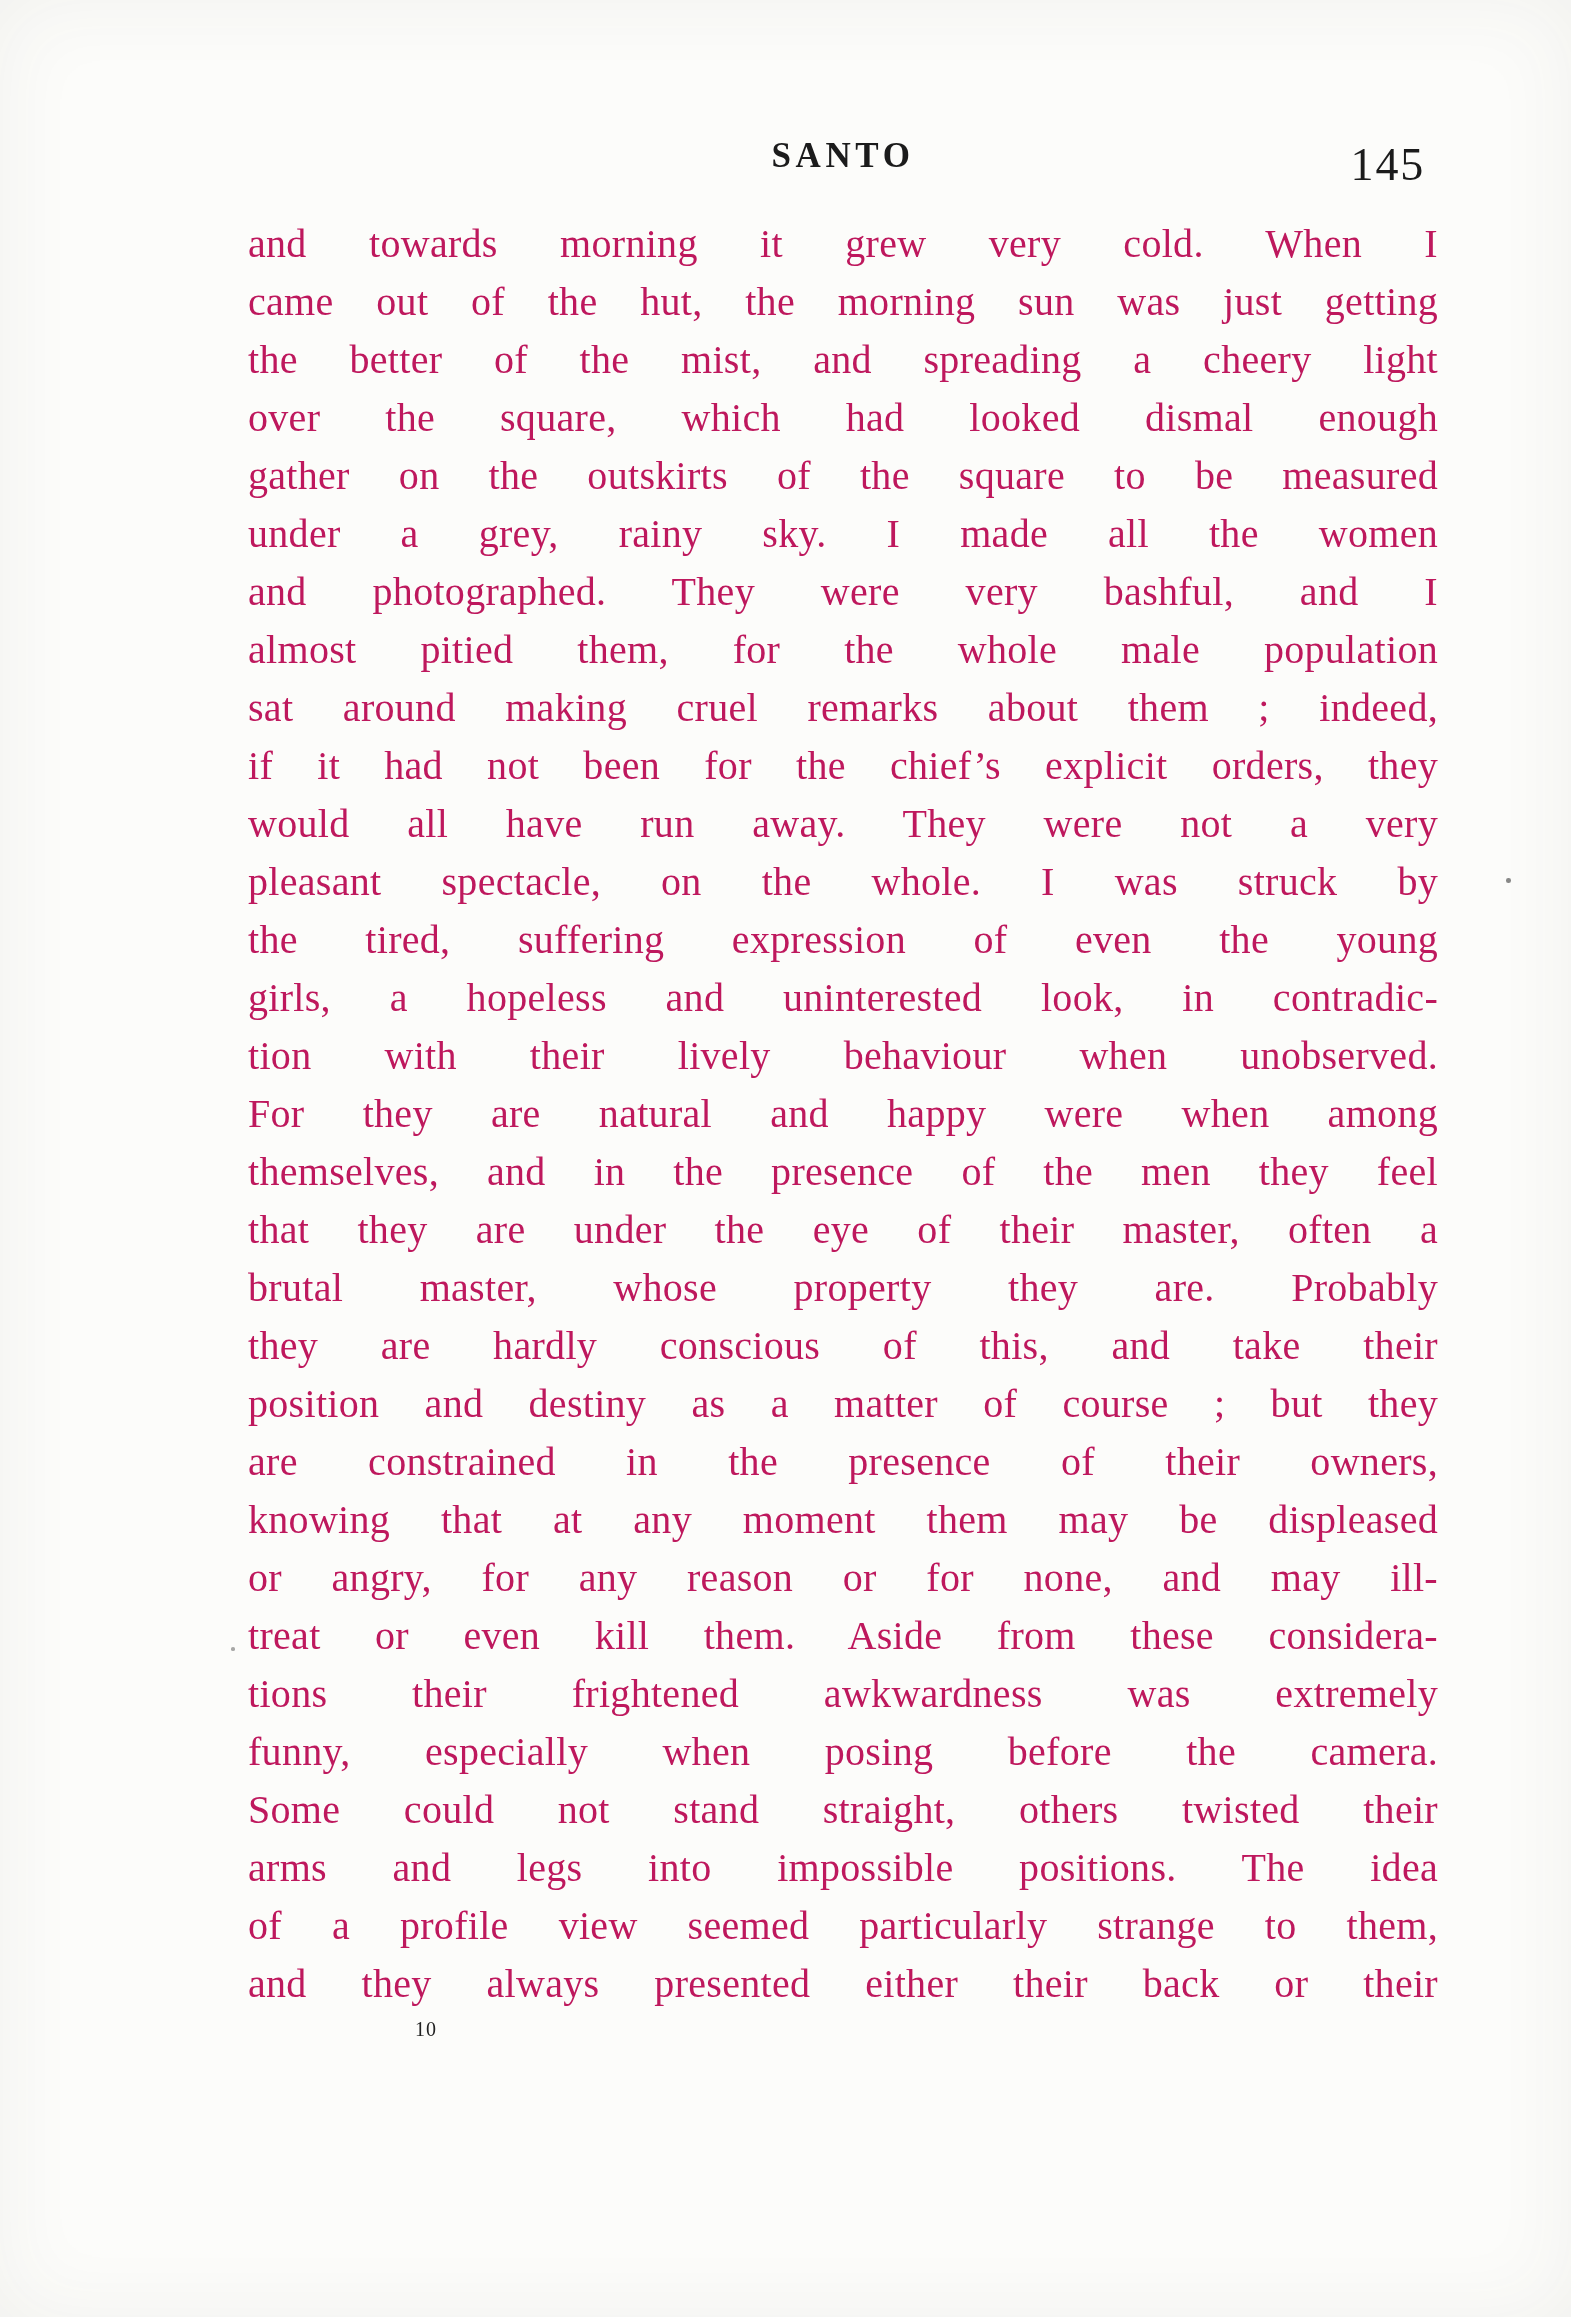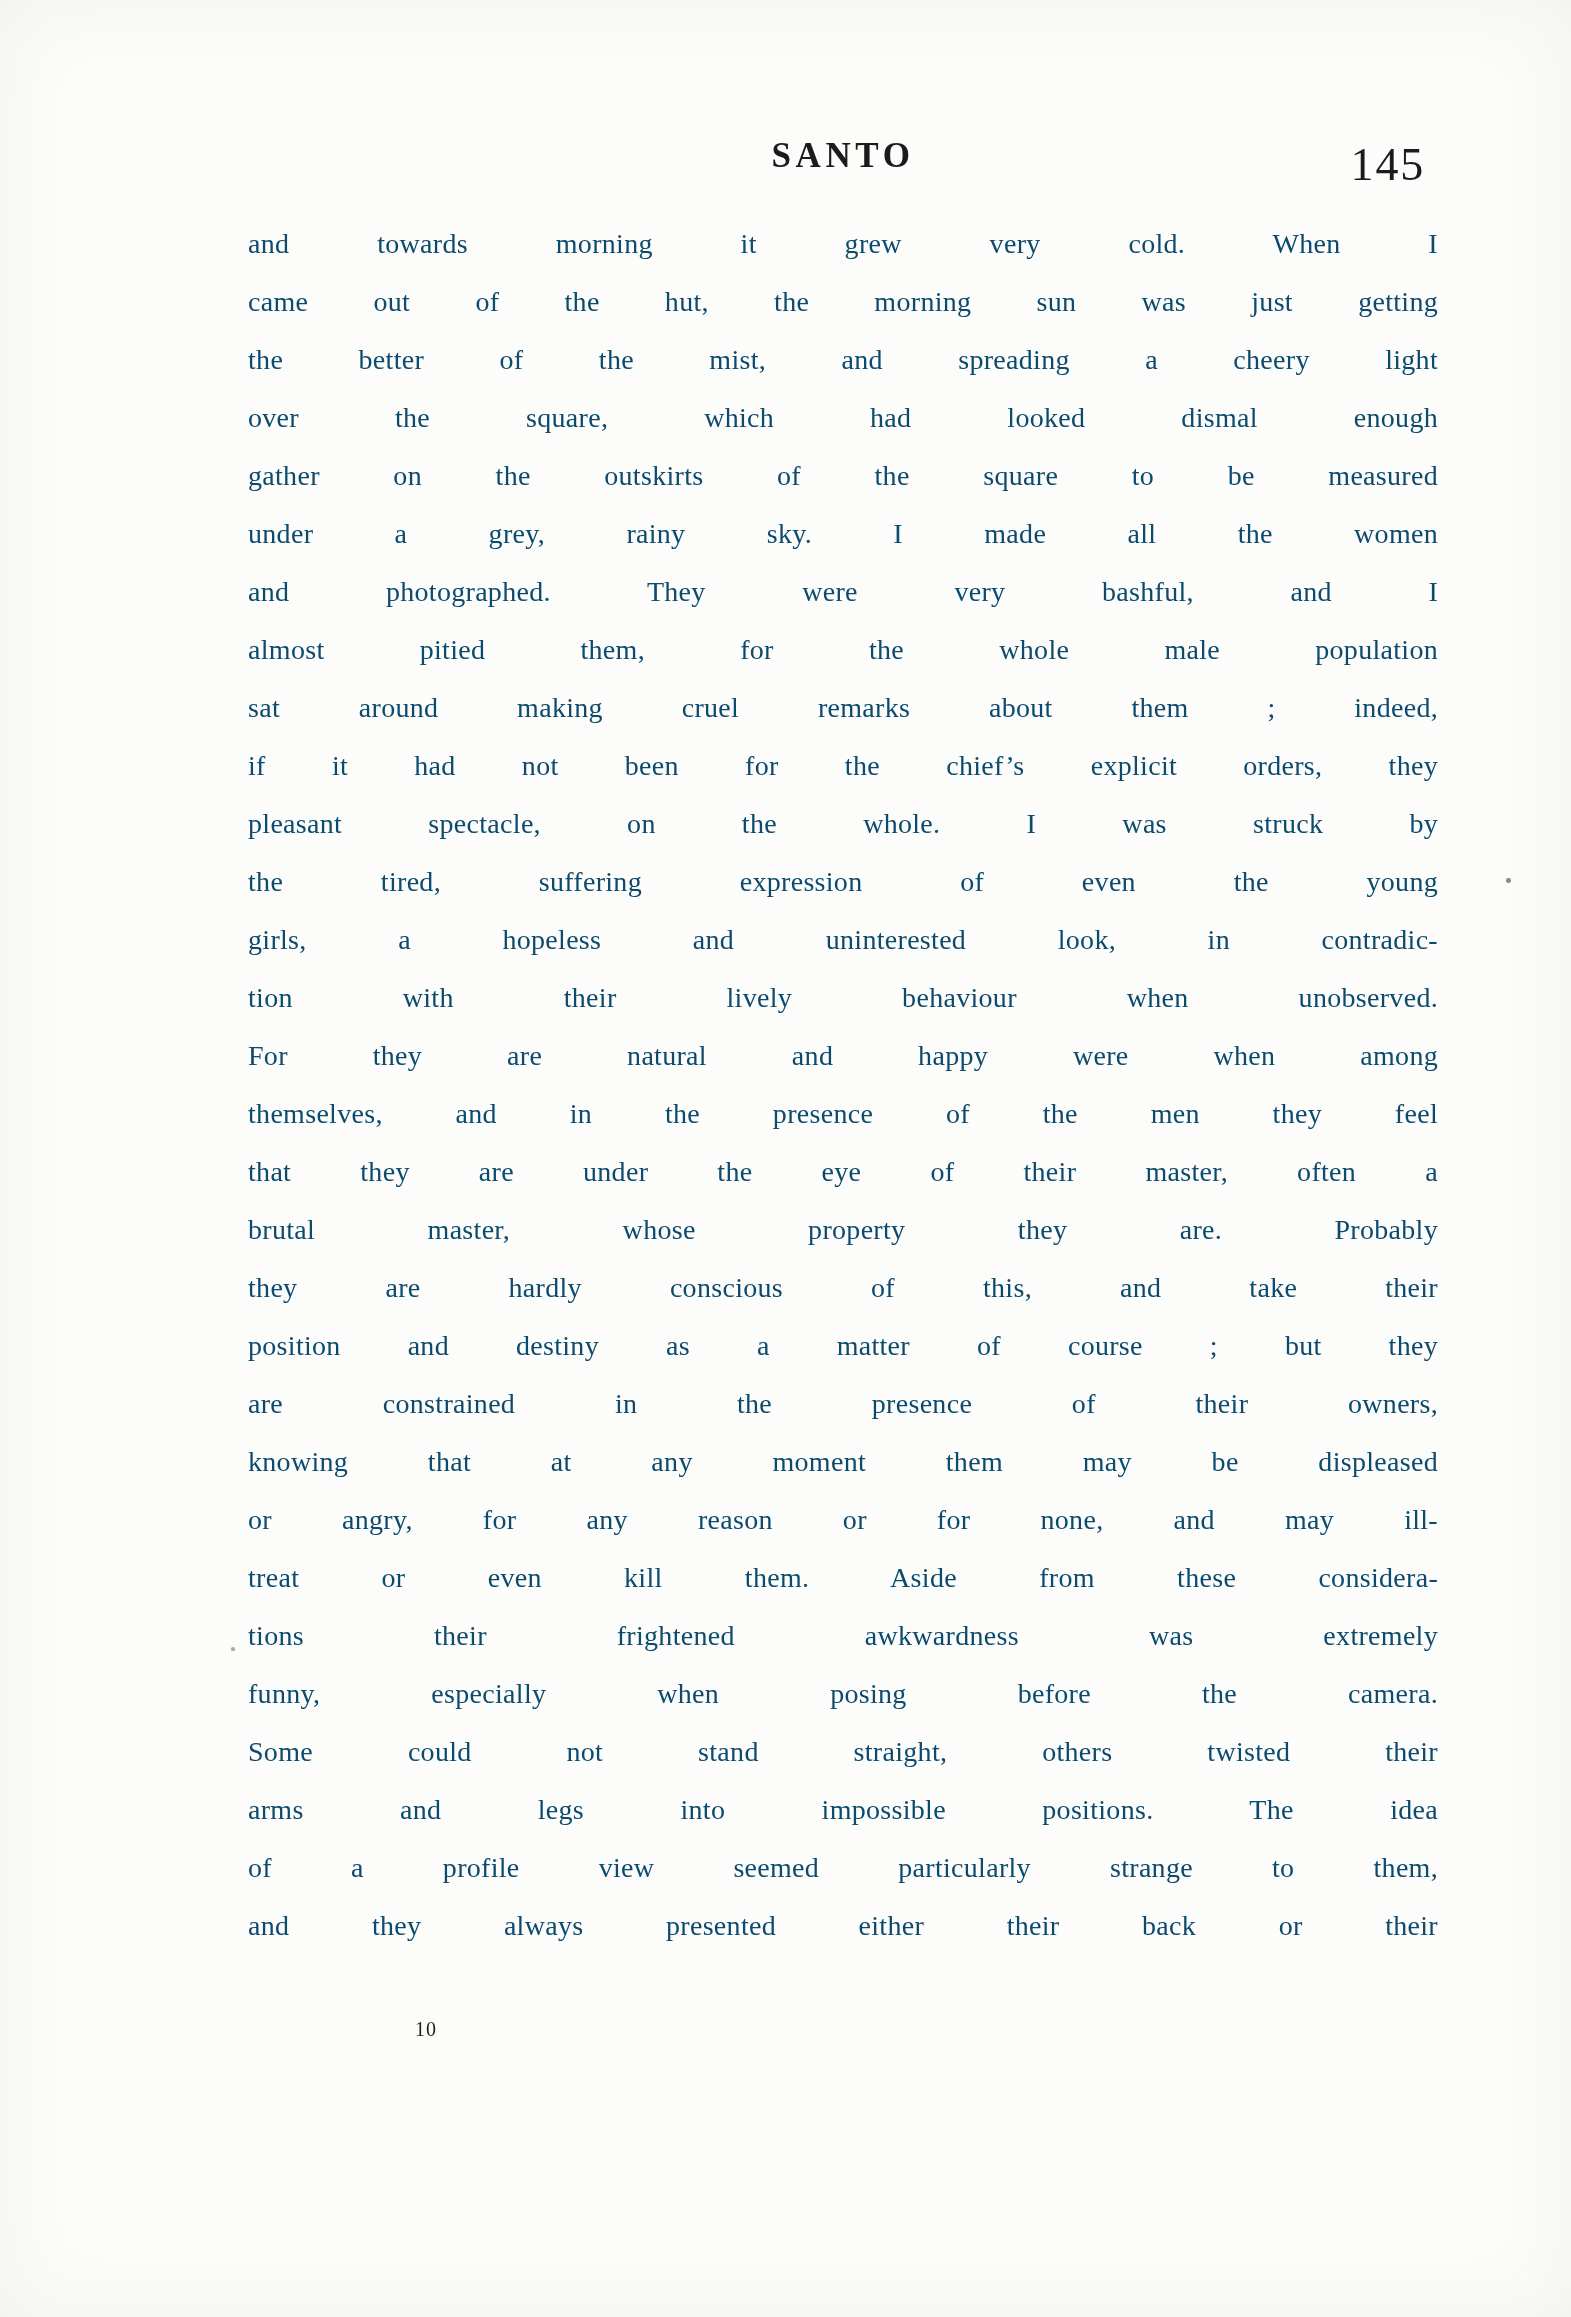--- a/index.html
+++ b/index.html
@@ -42,28 +42,28 @@
     letter-spacing: 1.8px;
     color: #1b1b1b;
   }
   .body-text {
     position: absolute;
     top: 215px;
     left: 248px;
     width: 1190px;
   }
   .line {
-    font-size: 28px;
+    font-size: 40px;
     line-height: 58px;
     height: 58px;
     white-space: normal;
     text-align: justify;
     text-align-last: justify;
     letter-spacing: 0.3px;
-    color: #0c4a6e;
+    color: #be185d;
   }
   .signature {
     position: absolute;
     top: 2018px;
     left: 415px;
     font-size: 20px;
     letter-spacing: 0.9px;
     color: #222;
   }
   .speck-a {
@@ -99,20 +99,21 @@
     <div class="line">and towards morning it grew very cold.  When I</div>
     <div class="line">came out of the hut, the morning sun was just getting</div>
     <div class="line">the better of the mist, and spreading a cheery light</div>
     <div class="line">over the square, which had looked dismal enough</div>
     <div class="line">gather on the outskirts of the square to be measured</div>
     <div class="line">under a grey, rainy sky.  I made all the women</div>
     <div class="line">and photographed.  They were very bashful, and I</div>
     <div class="line">almost pitied them, for the whole male population</div>
     <div class="line">sat around making cruel remarks about them ; indeed,</div>
     <div class="line">if it had not been for the chief’s explicit orders, they</div>
+    <div class="line">would all have run away.  They were not a very</div>
     <div class="line">pleasant spectacle, on the whole.  I was struck by</div>
     <div class="line">the tired, suffering expression of even the young</div>
     <div class="line">girls, a hopeless and uninterested look, in contradic-</div>
     <div class="line">tion with their lively behaviour when unobserved.</div>
     <div class="line">For they are natural and happy were when among</div>
     <div class="line">themselves, and in the presence of the men they feel</div>
     <div class="line">that they are under the eye of their master, often a</div>
     <div class="line">brutal master, whose property they are.  Probably</div>
     <div class="line">they are hardly conscious of this, and take their</div>
     <div class="line">position and destiny as a matter of course ; but they</div>

